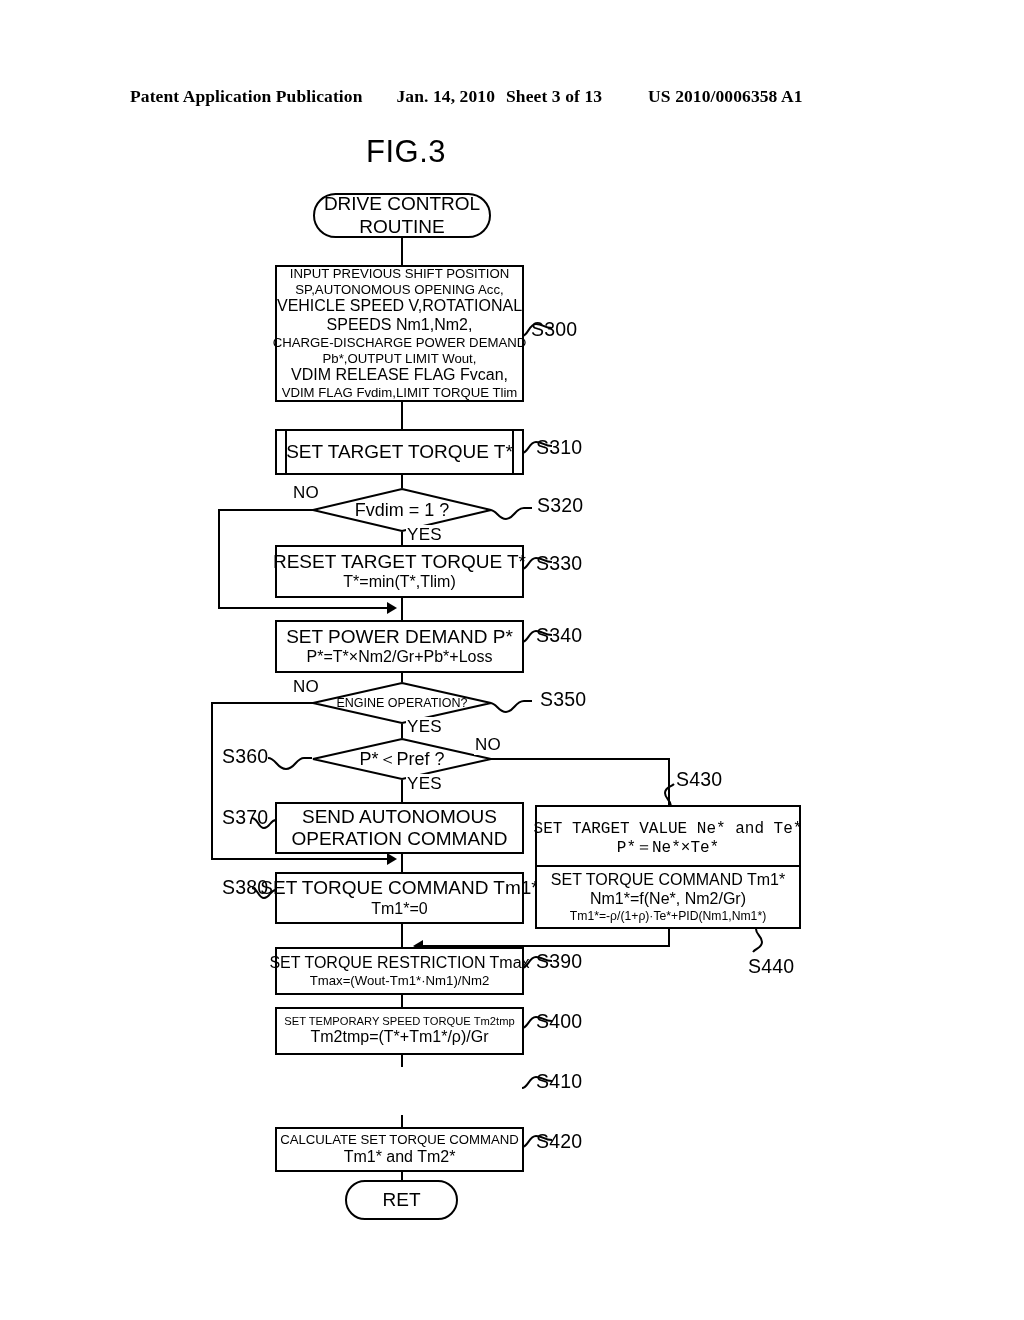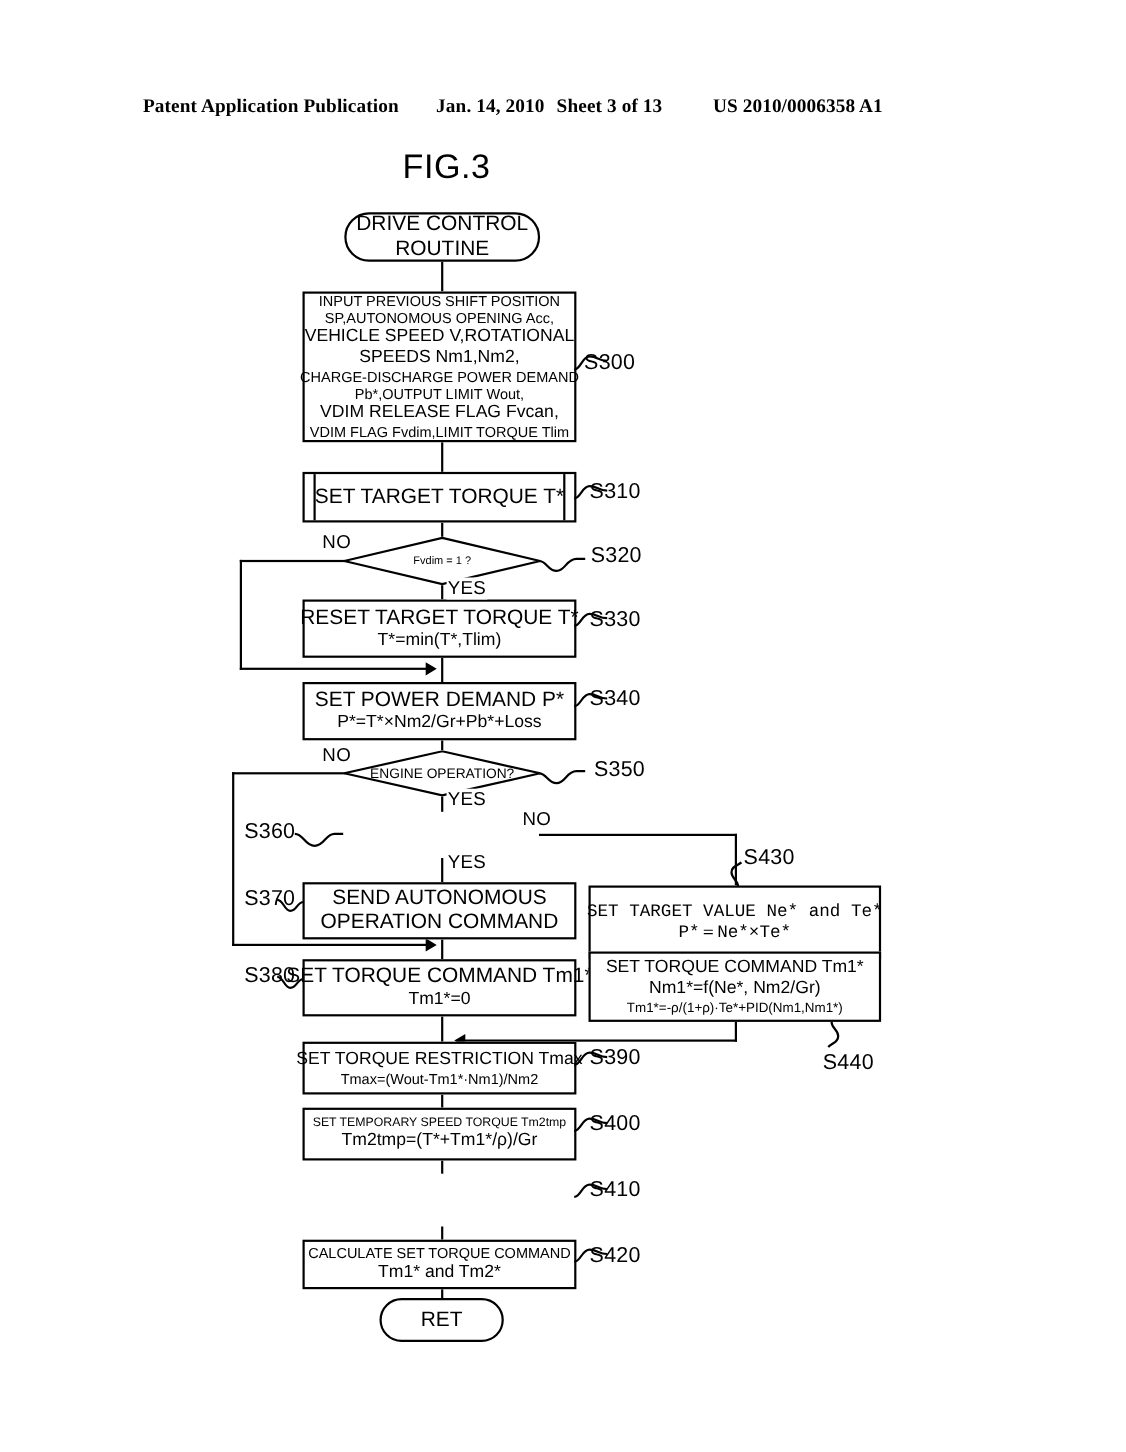--- a/index.html
+++ b/index.html
@@ -146,21 +146,21 @@
     z-index: 4;
     overflow: visible;
   }
 
   
   .t-lg  { font-size: 19px; }
   .t-md  { font-size: 16px; }
   .t-sm  { font-size: 13.2px; }
   .t-xs  { font-size: 12.2px; }
   .t-xxs { font-size: 11.2px; }
-  .cond  { font-size: 10px; }
+  .cond  { font-size: 18px; }
   .cond-sm { font-size: 12.5px; }
 </style>
 </head>
 <body>
 
 <div class="page-header">
   <span class="hdr-pub">Patent Application Publication</span>
   <span class="hdr-date">Jan. 14, 2010</span>
   <span class="hdr-sheet">Sheet 3 of 13</span>
   <span class="hdr-num">US 2010/0006358 A1</span>
@@ -260,20 +260,26 @@
   <div class="branch" style="left:292px; top:677px;">NO</div>
   <div class="branch" style="left:406px; top:717px;">YES</div>
 
   <div class="ln-h" style="left:211px; top:702px; width:103px;"></div>
   <div class="ln-v" style="left:211px; top:702px; height:158px;"></div>
   <div class="ln-h" style="left:211px; top:858px; width:183px;"></div>
   <div class="arrow-left" style="left:387px; top:853px; transform:rotate(180deg);"></div>
 
   <div class="ln-v" style="left:401px; top:724px; height:14px;"></div>
 
+  <div class="decision" style="left:312px; top:738px; width:180px; height:42px;">
+    <svg width="180" height="42" viewBox="0 0 180 42">
+      <polygon points="90,1 179,21 90,41 1,21" fill="#fff" stroke="#000" stroke-width="2"></polygon>
+    </svg>
+    <div class="dtext cond">P*＜Pref ?</div>
+  </div>
   <svg class="squiggle" style="left:268px; top:750px;" width="46" height="22">
     <path d="M0,8 C8,8 9,19 18,19 C27,19 28,8 36,8 L44,8" stroke="#000" stroke-width="2" fill="none"></path>
   </svg>
   <div class="stepref" style="left:222px; top:745px;text-align:right;">S360</div>
 
   <div class="branch" style="left:474px; top:735px;">NO</div>
   <div class="branch" style="left:406px; top:774px;">YES</div>
 
   <div class="ln-h" style="left:490px; top:758px; width:180px;"></div>
   <div class="ln-v" style="left:668px; top:758px; height:47px;"></div>

